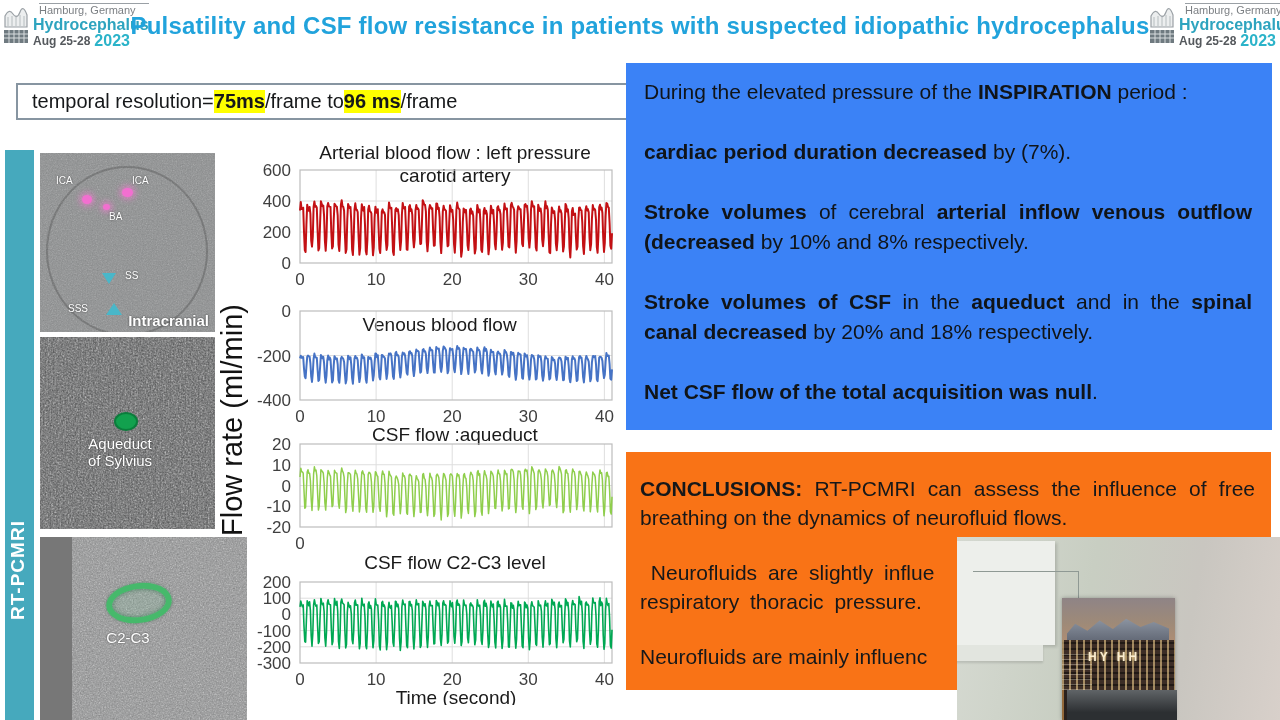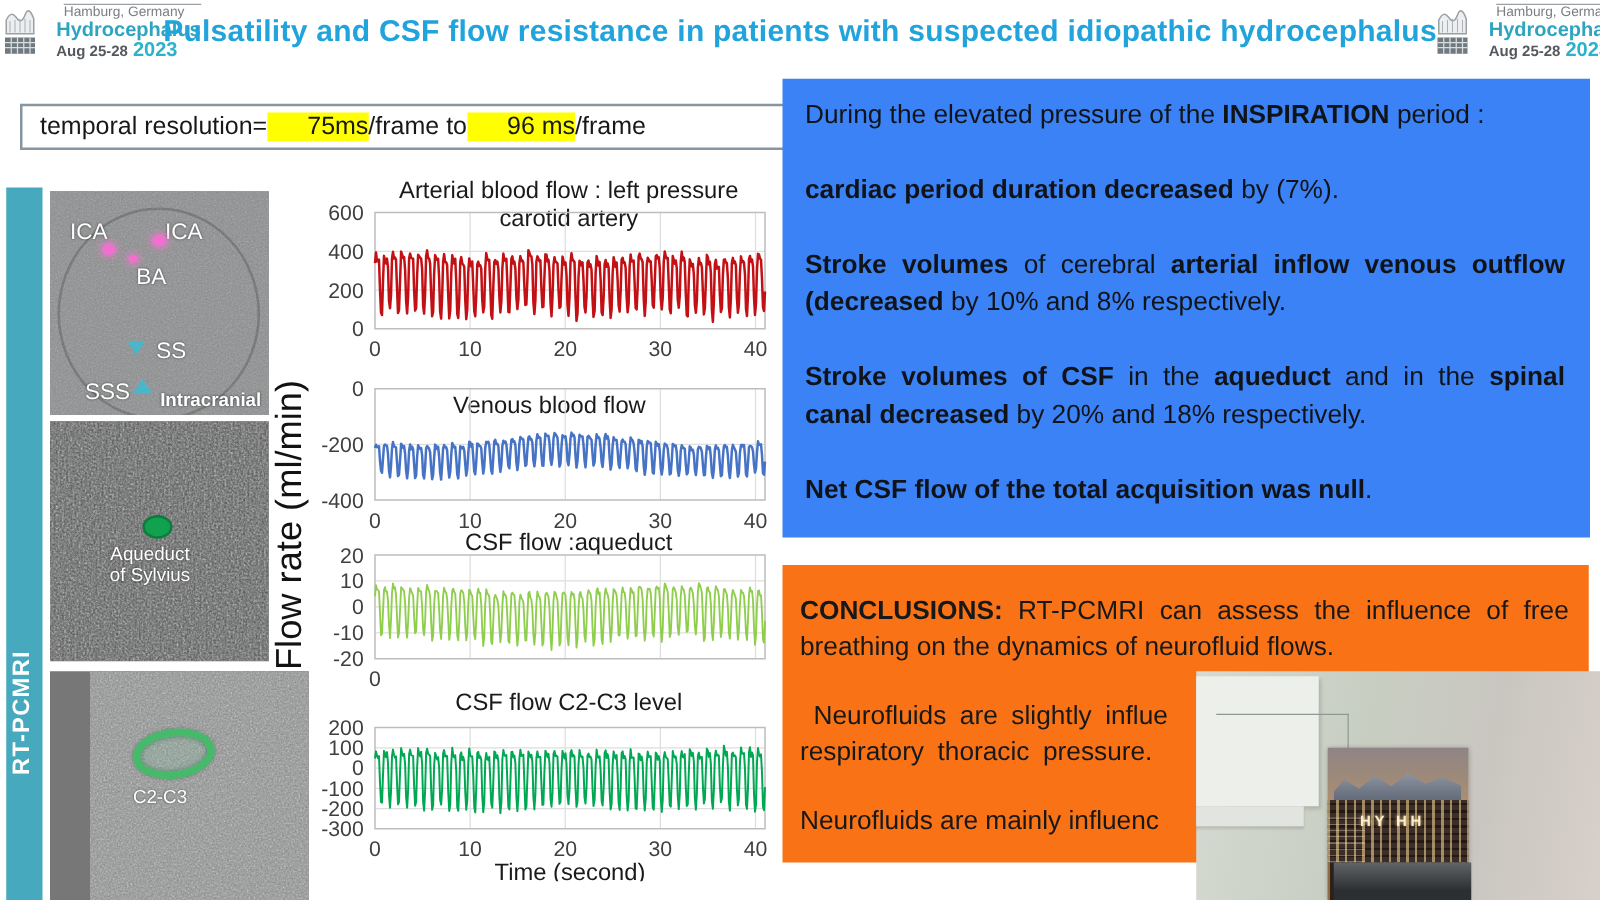--- a/index.html
+++ b/index.html
@@ -1,47 +1,47 @@
 <!DOCTYPE html>
 <html><head>
 <meta charset="utf-8">
 <style>
   html,body{margin:0;padding:0;}
   body{width:1280px;height:720px;background:#ffffff;font-family:"Liberation Sans",sans-serif;position:relative;overflow:hidden;}
   #canvas{position:absolute;left:0;top:0;width:1280px;height:720px;}
 
   
-  .logo{position:absolute;display:flex;align-items:flex-start;gap:16px;}
+  .logo{position:absolute;display:flex;align-items:flex-start;gap:4px;}
   #logo-left{left:3px;top:3px;}
   #logo-right{left:1149px;top:3px;}
   .logo-text{display:flex;flex-direction:column;line-height:1.05;}
   .logo-city{font-size:11px;color:#7b7f83;border-top:1px solid #9aa0a5;padding-top:1px;margin-left:6px;}
   .logo-name{font-size:16px;font-weight:700;color:#2EA4BF;}
   .logo-row3{display:flex;align-items:center;gap:4px;}
   .logo-dates{font-size:12px;font-weight:700;color:#55595d;}
   .logo-year{font-size:16px;font-weight:700;color:#2BB3C9;}
   .main-title{position:absolute;left:130px;top:12px;width:1020px;text-align:center;
     font-size:24px;font-weight:700;color:#21A3DC;letter-spacing:.2px;}
 
   
   #temporal{position:absolute;left:16px;top:83px;width:598px;height:33px;border:2px solid #8795A1;
     display:flex;align-items:center;padding-left:14px;font-size:20px;color:#16181a;background:#fff;}
-  .hl{background:#FFFF00;font-weight:400;padding-left:32px;}
+  .hl{background:#FFFF00;font-weight:700;}
 
   
   #modality-bar{position:absolute;left:5px;top:150px;width:29px;height:570px;background:#46A9BD;}
   #modality-label{position:absolute;left:-66px;top:408px;width:160px;height:24px;text-align:center;
     transform:rotate(-90deg);color:#ffffff;font-weight:700;font-size:19px;letter-spacing:1px;}
 
   
   .mri{position:absolute;left:40px;width:175px;overflow:hidden;background:#777;}
   #mri1{top:153px;height:179px;}
   #mri2{top:337px;height:192px;}
   #mri3{top:537px;height:183px;padding-left:32px;}
-  .mri .lab{position:absolute;color:#fff;font-size:18px;text-shadow:0 0 2px rgba(0,0,0,.6);}
+  .mri .lab{position:absolute;color:#fff;font-size:10px;text-shadow:0 0 2px rgba(0,0,0,.6);}
   .mri .cap{position:absolute;color:#fff;font-weight:700;font-size:15px;text-shadow:0 0 2px rgba(0,0,0,.7);}
   .dot{position:absolute;border-radius:50%;background:#f26fd0;box-shadow:0 0 6px 2px rgba(244,120,210,.75);}
   .tri-down{position:absolute;width:0;height:0;border-left:7px solid transparent;border-right:7px solid transparent;border-top:11px solid #49b7c9;}
   .tri-up{position:absolute;width:0;height:0;border-left:8px solid transparent;border-right:8px solid transparent;border-bottom:12px solid #49b7c9;}
   .aq-dot{position:absolute;left:74px;top:75px;width:20px;height:15px;background:#12a14e;border:2px solid #0b7d3c;border-radius:50%;}
   .c2-ring{position:absolute;left:66px;top:46px;width:54px;height:28px;border:6px solid #46b96b;border-radius:50%;
     transform:rotate(-7deg);background:rgba(130,205,160,.18);box-shadow:inset 0 0 4px rgba(0,90,40,.55),0 0 3px rgba(0,90,40,.45);}
   .pre{white-space:pre-line;}
 
   

